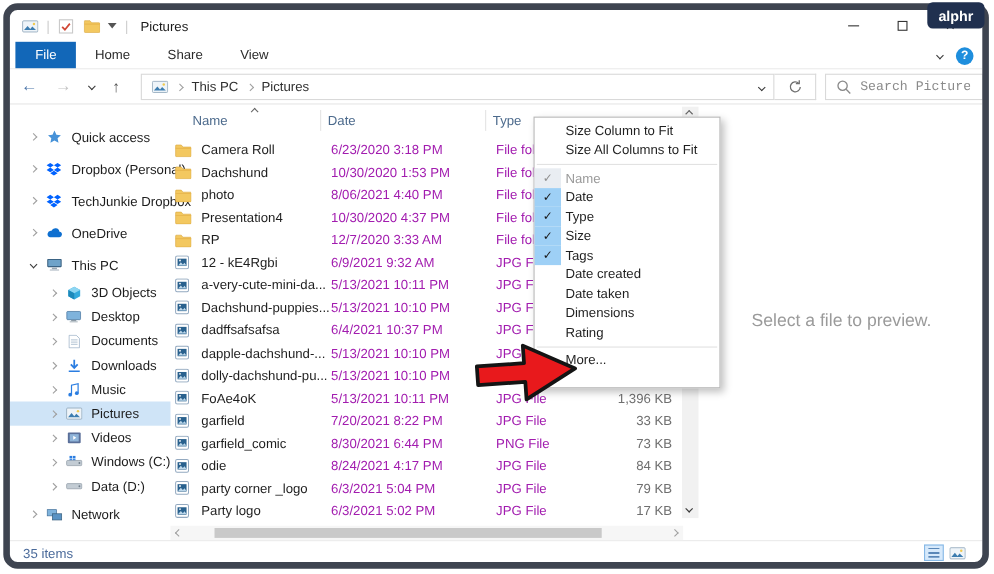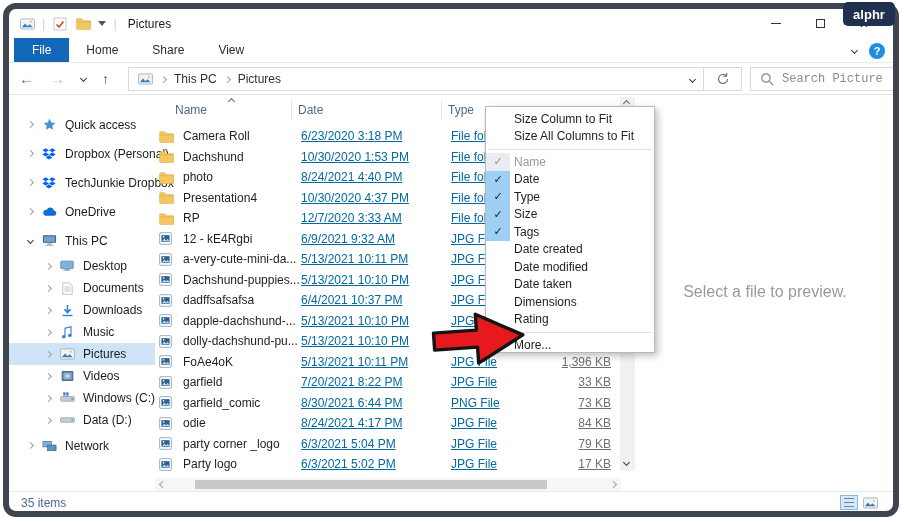--- a/index.html
+++ b/index.html
@@ -71,22 +71,22 @@
   .h-name { left:20px; } .h-date { left:143px; } .h-type { left:293px; }
   .hsep { position:absolute; top:2px; width:1px; height:19px; background:#e4e4e4; }
   .sortchev { position:absolute; left:74px; top:1px; }
 
   
   .frows { position:absolute; left:155px; top:126px; width:466px; }
   .frow { height:20.5px; display:grid; grid-template-columns:24px 118px 150px 96px 1fr;
     align-items:center; padding-left:4px; padding-right:10px; font-size:12px; }
   .fc-icon { display:flex; }
   .fc-name { color:#1f1f1f; white-space:nowrap; overflow:hidden; }
-  .fc-date,.fc-type { color:#0369a1; white-space:nowrap;text-decoration:underline; }
-  .fc-size { color:#6f6f6f; text-align:right; white-space:nowrap;text-decoration:underline; }
+  .fc-date,.fc-type { color:#a21caf; white-space:nowrap; }
+  .fc-size { color:#6f6f6f; text-align:right; white-space:nowrap; }
 
   
   .vscroll { position:absolute; left:620px; top:97px; width:15px; height:374px; background:#f1f1f1; z-index:5; }
   .vscroll .thumb { position:absolute; left:2px; top:18px; width:11px; height:90px; background:#cdcdcd; }
   .vscroll .a-up { position:absolute; left:4px; top:4px; }
   .vscroll .a-dn { position:absolute; left:4px; bottom:6px; }
   .hscroll { position:absolute; left:155px; top:478px; width:466px; height:13px; background:#f6f6f6; z-index:5;
     display:flex; align-items:center; }
   .hscroll .thumb { position:absolute; left:40px; top:2px; width:352px; height:9px; background:#c9c9c9; }
   .hscroll .a-l { position:absolute; left:5px; top:4px; }
@@ -257,20 +257,31 @@
             <rect x="2" y="2" width="12" height="6" fill="#6fa3c9"></rect>
             <rect x="5.5" y="9.5" width="5" height="1.6" fill="#9aa7b2"></rect>
             <rect x="3.5" y="11.2" width="9" height="1.2" fill="#b7c1ca"></rect>
           </svg>
         </span>
         <span class="slabel">This PC</span>
       </div>
       <div class="srow lvl1">
         <span class="chev small"></span>
         <span class="sicon">
+          <svg width="13" height="13" viewBox="0 0 14 14">
+            <path d="M7 .8l5.8 3.2v6L7 13.2 1.2 10V4z" fill="#34aadc"></path>
+            <path d="M7 .8l5.8 3.2L7 7.2 1.2 4z" fill="#8ed6f2"></path>
+            <path d="M7 7.2v6L1.2 10V4z" fill="#1d89ba"></path>
+          </svg>
+        </span>
+        <span class="slabel">3D Objects</span>
+      </div>
+      <div class="srow lvl1">
+        <span class="chev small"></span>
+        <span class="sicon">
           <svg width="14" height="12" viewBox="0 0 15 12">
             <rect x=".8" y=".8" width="13.4" height="8" rx=".8" fill="#7fb3dc" stroke="#44729c" stroke-width=".7"></rect>
             <rect x="5" y="9" width="5" height="1.3" fill="#8d9aa5"></rect>
             <rect x="3.6" y="10.4" width="7.8" height="1" fill="#aab5bd"></rect>
           </svg>
         </span>
         <span class="slabel">Desktop</span>
       </div>
       <div class="srow lvl1">
         <span class="chev small"></span>
@@ -398,21 +409,21 @@
         <span class="fc-size"></span>
       </div>
       <div class="frow">
         <span class="fc-icon">
           <svg width="15" height="13" viewBox="0 0 16 13">
             <path d="M1 1.5h5.2l1.6 2H15c.4 0 .8.4.8.8V12c0 .6-.4 1-1 1H1.5c-.4 0-.8-.4-.8-.8V2.3c0-.4.3-.8.3-.8z" fill="#f3c860" stroke="#d9a73e" stroke-width=".6"></path>
             <path d="M.7 4.2h15.1v1.2H.7z" fill="#e9b84f"></path>
           </svg>
         </span>
         <span class="fc-name">photo</span>
-        <span class="fc-date">8/24/2021 4:40 PM</span>
+        <span class="fc-date">8/06/2021 4:40 PM</span>
         <span class="fc-type">File folder</span>
         <span class="fc-size"></span>
       </div>
       <div class="frow">
         <span class="fc-icon">
           <svg width="15" height="13" viewBox="0 0 16 13">
             <path d="M1 1.5h5.2l1.6 2H15c.4 0 .8.4.8.8V12c0 .6-.4 1-1 1H1.5c-.4 0-.8-.4-.8-.8V2.3c0-.4.3-.8.3-.8z" fill="#f3c860" stroke="#d9a73e" stroke-width=".6"></path>
             <path d="M.7 4.2h15.1v1.2H.7z" fill="#e9b84f"></path>
           </svg>
         </span>
@@ -663,24 +674,20 @@
       <div class="mitem">
         <span class="mcheck on">✓</span>
         <span class="mlabel">Tags</span>
       </div>
       <div class="mitem">
         <span class="mcheck"></span>
         <span class="mlabel">Date created</span>
       </div>
       <div class="mitem">
         <span class="mcheck"></span>
-        <span class="mlabel">Date modified</span>
-      </div>
-      <div class="mitem">
-        <span class="mcheck"></span>
         <span class="mlabel">Date taken</span>
       </div>
       <div class="mitem">
         <span class="mcheck"></span>
         <span class="mlabel">Dimensions</span>
       </div>
       <div class="mitem">
         <span class="mcheck"></span>
         <span class="mlabel">Rating</span>
       </div>

